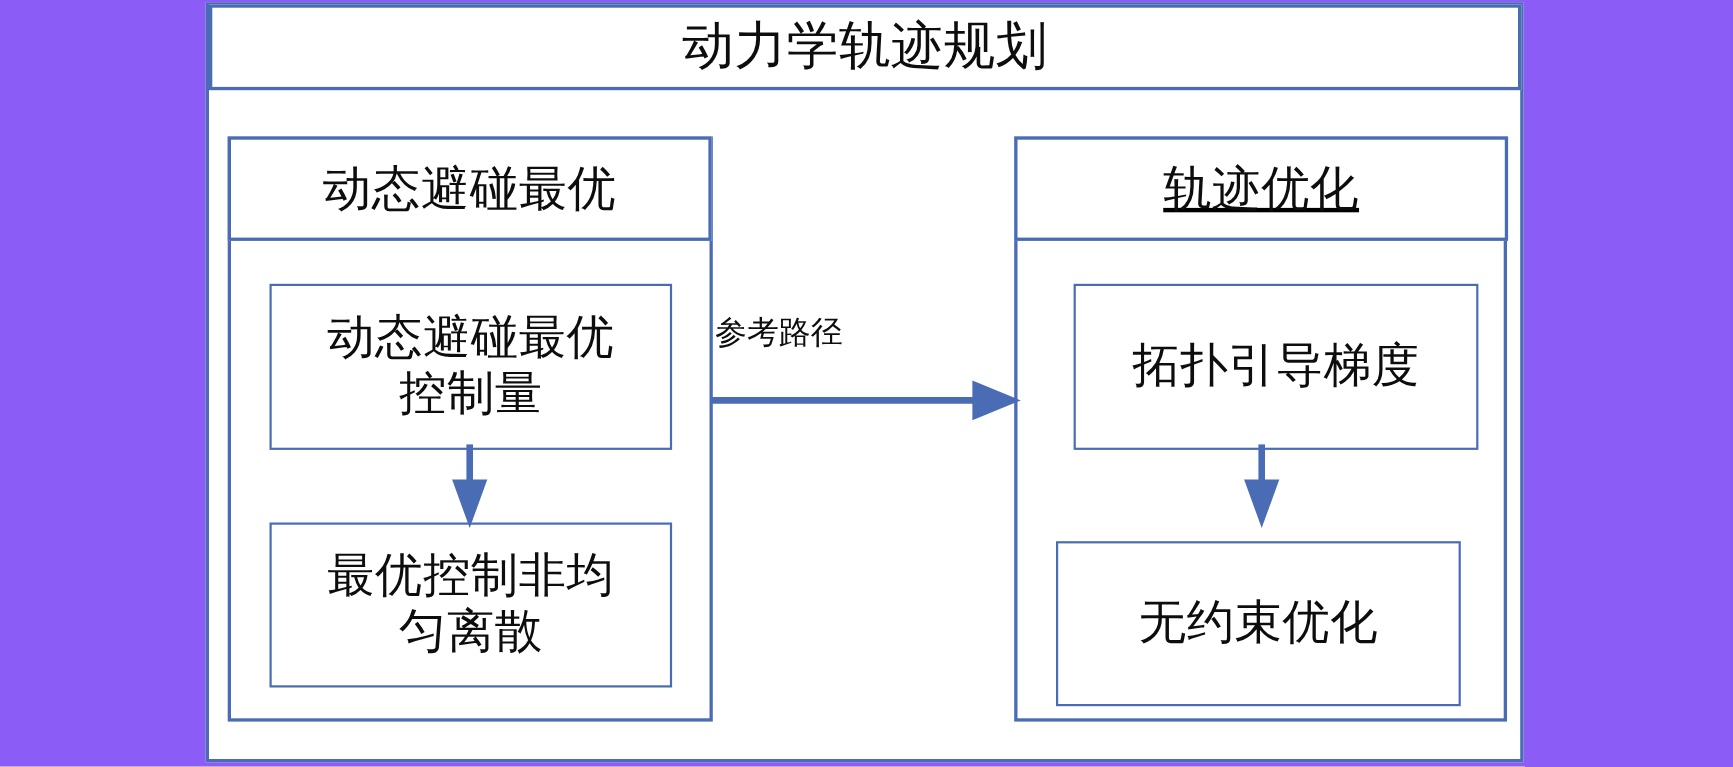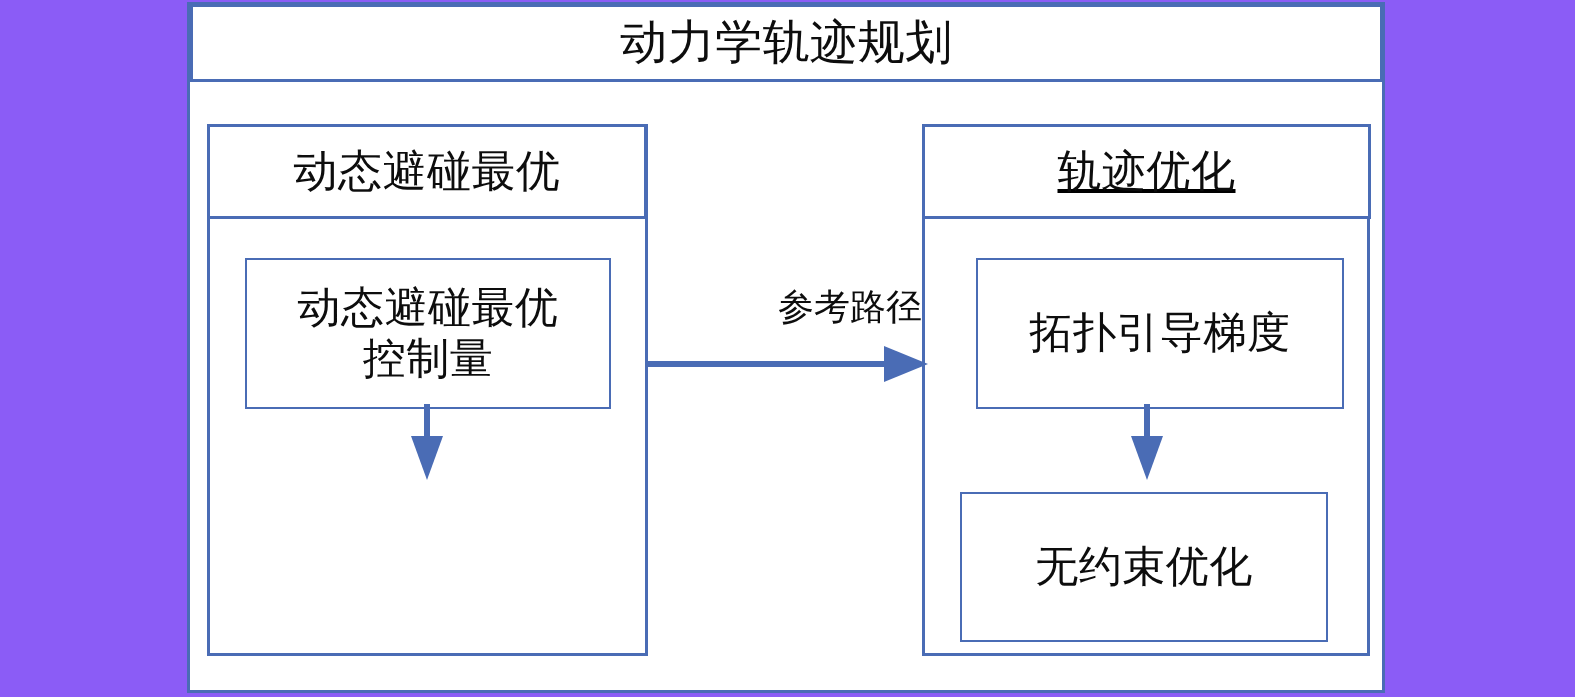--- a/index.html
+++ b/index.html
@@ -158,23 +158,23 @@
     width: 282px;
     height: 48px;
   }
 
   
   #arrow-caption {
     position: absolute;
     left: 650px;
     top: 288px;
     width: 272px;
-    text-align: right;
+    text-align: left;
     color: #0d0d0d;
-    font-size: 36px;
+    font-size: 29px;
     line-height: 1.1;
     font-family: "Liberation Serif", "DejaVu Serif", serif;
   }
 </style>
 </head>
 <body>
 
 <div id="canvas">
 
   <div class="box" id="outer-frame"></div>
@@ -183,20 +183,24 @@
     <span class="label">动力学轨迹规划</span>
   </div>
 
   <div class="box" id="left-panel"></div>
   <div class="box" id="left-panel-header">
     <span class="label">动态避碰最优</span>
   </div>
   <div class="box thin" id="left-step-1">
     <span class="label">动态避碰最优
 控制量</span>
+  </div>
+  <div class="box thin" id="left-step-2">
+    <span class="label">最优控制非均
+匀离散</span>
   </div>
 
   <div class="box" id="right-panel"></div>
   <div class="box" id="right-panel-header">
     <span class="label">轨迹优化</span>
   </div>
   <div class="box thin" id="right-step-1">
     <span class="label">拓扑引导梯度</span>
   </div>
   <div class="box thin" id="right-step-2">

